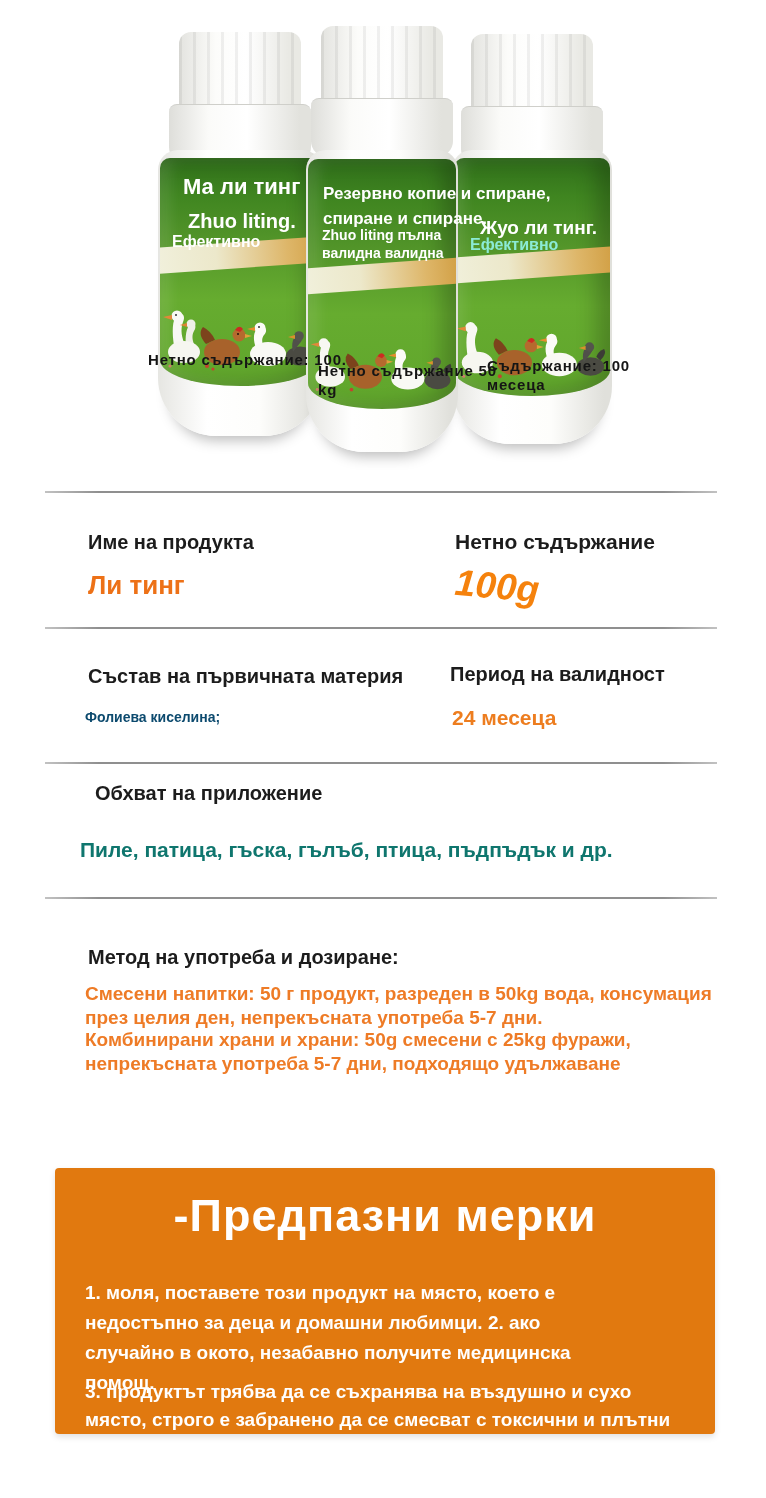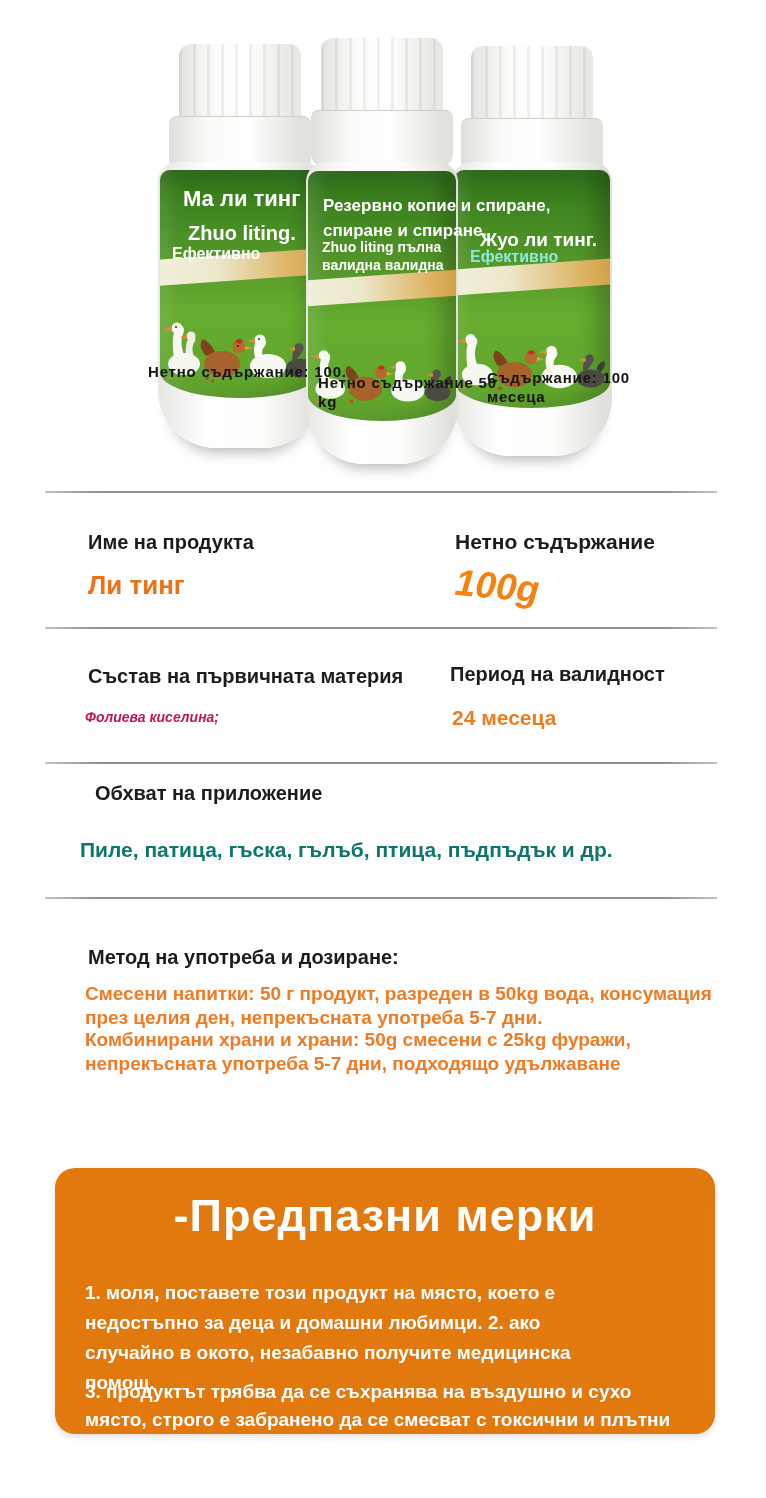--- a/index.html
+++ b/index.html
@@ -1,21 +1,21 @@
 <!DOCTYPE html>
 <html><head>
 <meta charset="utf-8">
 <style>
   html,body{margin:0;padding:0;background:#ffffff;}
   body{width:766px;height:1498px;position:relative;overflow:hidden;
        font-family:"Liberation Sans","DejaVu Sans",sans-serif;}
   .page{position:absolute;inset:0;}
 
   
-  .hero{position:absolute;left:0;top:16px;width:766px;height:470px;}
+  .hero{position:absolute;left:0;top:4px;width:766px;height:470px;}
   .bottle{position:absolute;}
   .b1{left:158px;top:28px;width:164px;height:404px;z-index:1;}
   .b2{left:306px;top:22px;width:152px;height:426px;z-index:3;}
   .b3{left:452px;top:30px;width:160px;height:410px;z-index:2;}
 
   .cap-top{position:absolute;left:50%;transform:translateX(-50%);
     width:122px;height:78px;border-radius:12px 12px 6px 6px;
     background:
       repeating-linear-gradient(90deg,rgba(0,0,0,0.06) 0 3px,rgba(255,255,255,0) 3px 14px),
       linear-gradient(90deg,#e3e3df,#fcfcfa 30%,#ffffff 55%,#e9e9e4 90%);
@@ -72,34 +72,34 @@
   
   .h-label{position:absolute;color:#1c1c1c;font-weight:bold;font-size:20px;white-space:nowrap;text-align:center;}
   .v-orange{position:absolute;font-weight:bold;white-space:nowrap;}
 
   .sec1-l-label{left:88px;top:531px;}
   .sec1-l-value{left:88px;top:570px;font-size:26px;color:#ed7117;}
   .sec1-r-label{left:455px;top:530px;font-size:21px;}
   .sec1-r-value{left:457px;top:562px;font-size:37px;font-style:italic;color:#f5820d;
                 transform:rotate(5deg);transform-origin:left top;}
   .sec2-l-label{left:88px;top:665px;}
-  .sec2-l-value{left:85px;top:709px;font-size:14px;color:#be185d;font-style:italic;}
+  .sec2-l-value{left:85px;top:709px;font-size:14px;color:#0c4a6e;}
   .sec2-r-label{left:450px;top:663px;}
   .sec2-r-value{left:452px;top:706px;font-size:21px;color:#ed7d1f;}
   .sec3-label{left:88px;top:782px;margin-left:7px;}
   .sec3-value{left:80px;top:838px;font-size:21px;color:#0f766e;}
   .sec4-label{left:88px;top:946px;}
   .usage-p{position:absolute;left:85px;color:#ee7b26;font-weight:bold;font-size:19px;line-height:24px;}
   .usage-p1{top:982px;width:628px;}
   .usage-p2{top:1028px;width:606px;}
   .usage-note{position:absolute;left:160px;top:1077px;color:#ee7b26;font-weight:bold;font-size:19px;}
 
   
   .warn{position:absolute;left:55px;top:1168px;width:660px;height:266px;
-    background:#e1790f;border-radius:20px;box-shadow:0 3px 6px rgba(0,0,0,0.12);}
+    background:#e1790f;border-radius:4px;box-shadow:0 3px 6px rgba(0,0,0,0.12);}
   .warn-title{position:absolute;left:0;right:0;top:22px;text-align:center;color:#ffffff;
     font-weight:bold;font-size:45px;letter-spacing:1px;}
   .warn-p{position:absolute;left:30px;color:#ffffff;font-weight:bold;font-size:19px;line-height:30px;}
   .warn-p1{top:110px;width:535px;}
   .warn-p2{top:210px;width:605px;line-height:28px;}
 </style>
 </head>
 <body>
 
 <div class="page">

